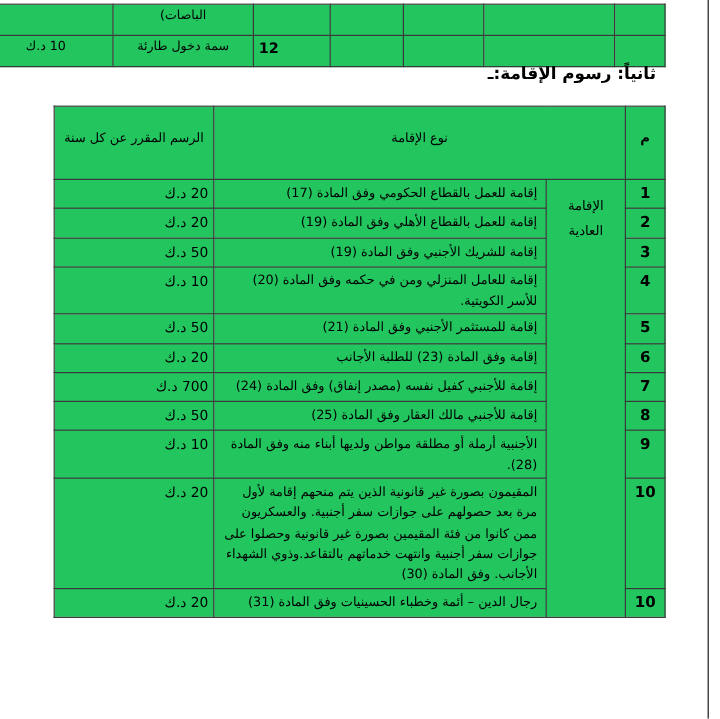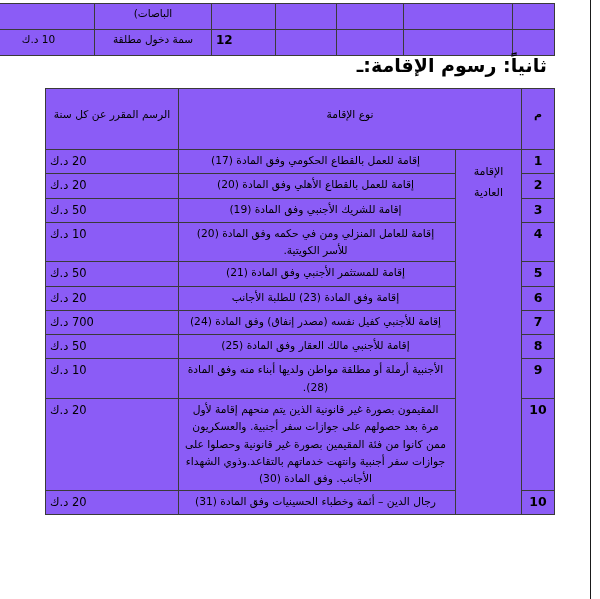--- a/index.html
+++ b/index.html
@@ -37,21 +37,21 @@
   table.doc {
     border-collapse: collapse;
     table-layout: fixed;
     direction: rtl;
   }
   table.doc td, table.doc th {
     border: 1.1px solid #3a3a3a;
     padding: 2px 4px;
     vertical-align: top;
     font-weight: normal;
-    background: #8b5cf6;
+    background: #22c55e;
   }
 
   
   .top-table-wrap {
     position: absolute;
     top: 3px;
     right: 45px;
     width: 509px;
   }
   table.top {
@@ -71,21 +71,21 @@
   .top .c-e4       { width: 33px; }
 
   
   .section-title {
     position: absolute;
     top: 54px;
     right: 45px;
     width: 509px;
     text-align: right;
     padding-right: 8px;
-    font-size: 19px;
+    font-size: 14px;
     font-weight: bold;
     line-height: 1.25;
     letter-spacing: 0;
     white-space: nowrap;
     box-sizing: border-box;
   }
 
   
   .main-table-wrap {
     position: absolute;
@@ -113,26 +113,26 @@
     padding-top: 1px;
   }
   .main td.col-cat {
     text-align: center;
     vertical-align: top;
     padding-top: 12px;
     font-size: 11px;
     line-height: 1.9;
   }
   .main td.col-desc {
-    text-align: center;
+    text-align: right;
     padding-right: 7px;
     padding-top: 2px;
   }
   .main td.col-fee {
-    text-align: left;
+    text-align: right;
     vertical-align: top;
     padding-top: 2px;
     font-size: 11.5px;
   }
   .main th.hdr {
     text-align: center;
     font-size: 10.7px;
     line-height: 1.5;
     vertical-align: top;
     padding-top: 18px;
@@ -162,21 +162,21 @@
           <td class="c-num"></td>
           <td class="c-desc">الباصات)</td>
           <td class="c-fee"></td>
         </tr>
         <tr>
           <td class="c-e4"></td>
           <td class="c-e3"></td>
           <td class="c-e2"></td>
           <td class="c-e1"></td>
           <td class="c-num">12</td>
-          <td class="c-desc">سمة دخول مطلقة</td>
+          <td class="c-desc">سمة دخول طارئة</td>
           <td class="c-fee">10 د.ك</td>
         </tr>
       </tbody>
     </table>
   </div>
 
   <div class="section-title">ثانياً: رسوم الإقامة:ـ</div>
 
   <div class="main-table-wrap">
     <table class="doc main">
@@ -197,21 +197,21 @@
 
         <tr>
           <td class="col-m">1</td>
           <td class="col-cat" rowspan="11">الإقامة العادية</td>
           <td class="col-desc">إقامة للعمل بالقطاع الحكومي وفق المادة (17)</td>
           <td class="col-fee">20 د.ك</td>
         </tr>
 
         <tr>
           <td class="col-m">2</td>
-          <td class="col-desc">إقامة للعمل بالقطاع الأهلي وفق المادة (20)</td>
+          <td class="col-desc">إقامة للعمل بالقطاع الأهلي وفق المادة (19)</td>
           <td class="col-fee">20 د.ك</td>
         </tr>
 
         <tr>
           <td class="col-m">3</td>
           <td class="col-desc">إقامة للشريك الأجنبي وفق المادة (19)</td>
           <td class="col-fee">50 د.ك</td>
         </tr>
 
         <tr>

